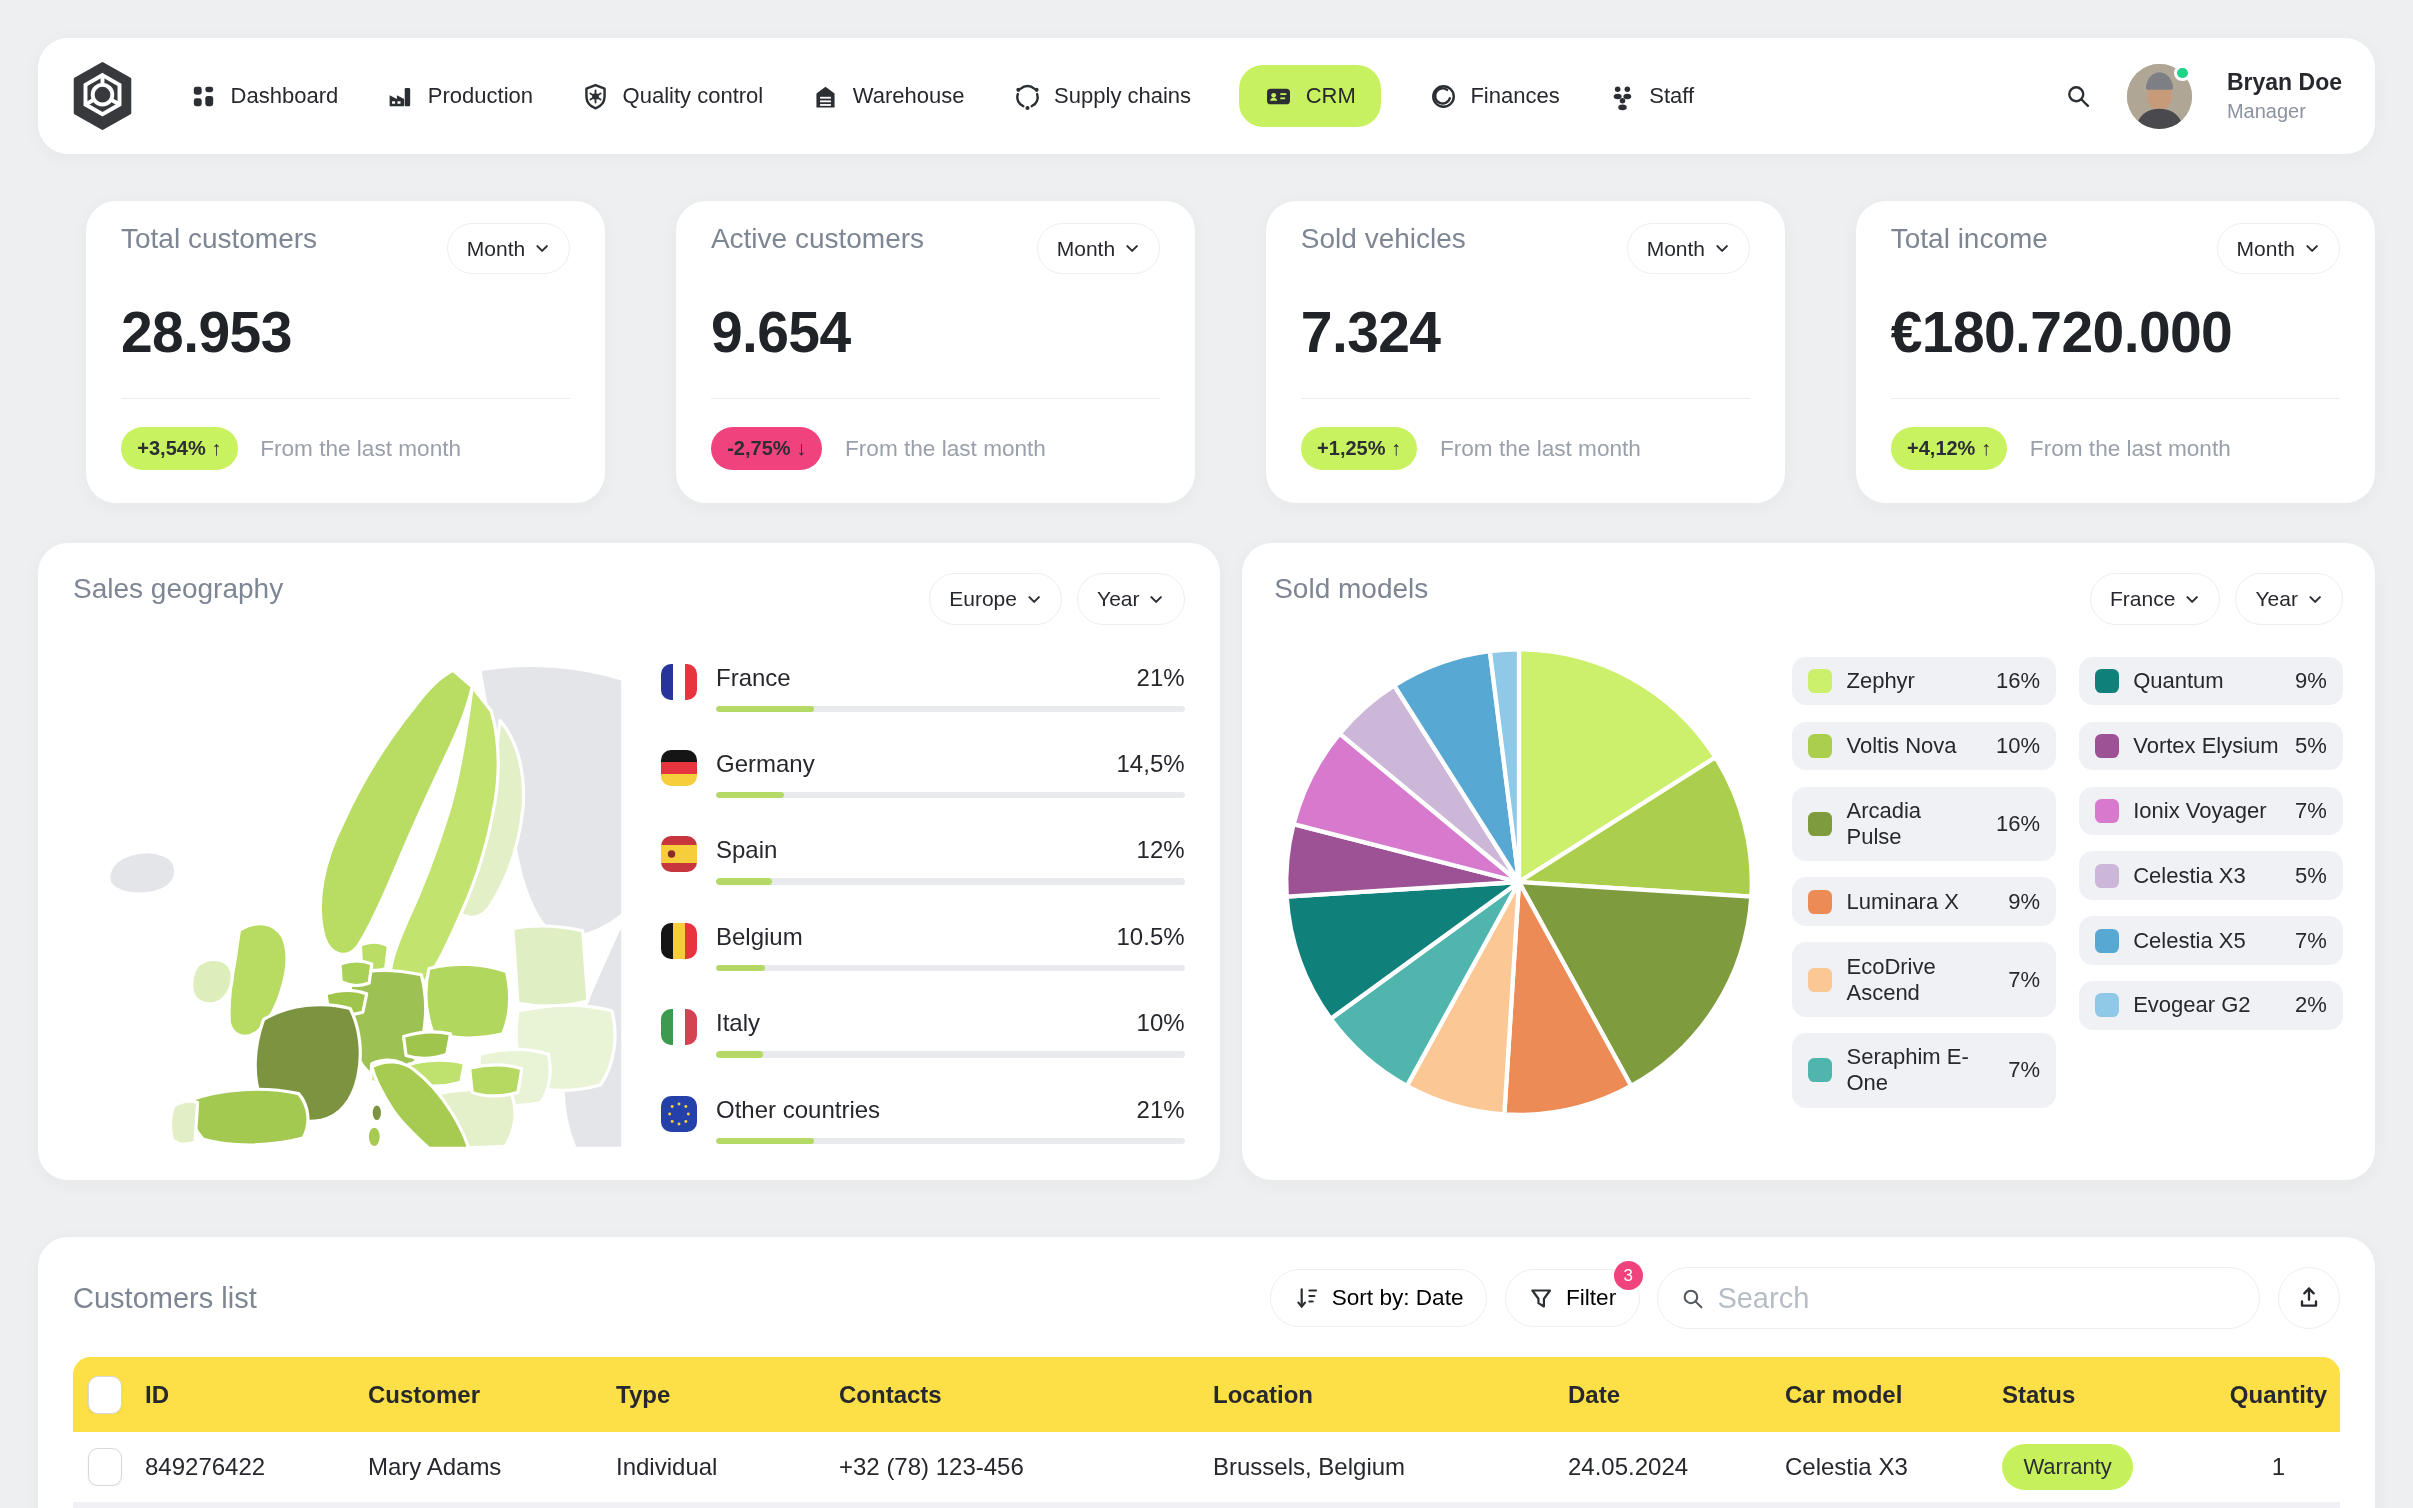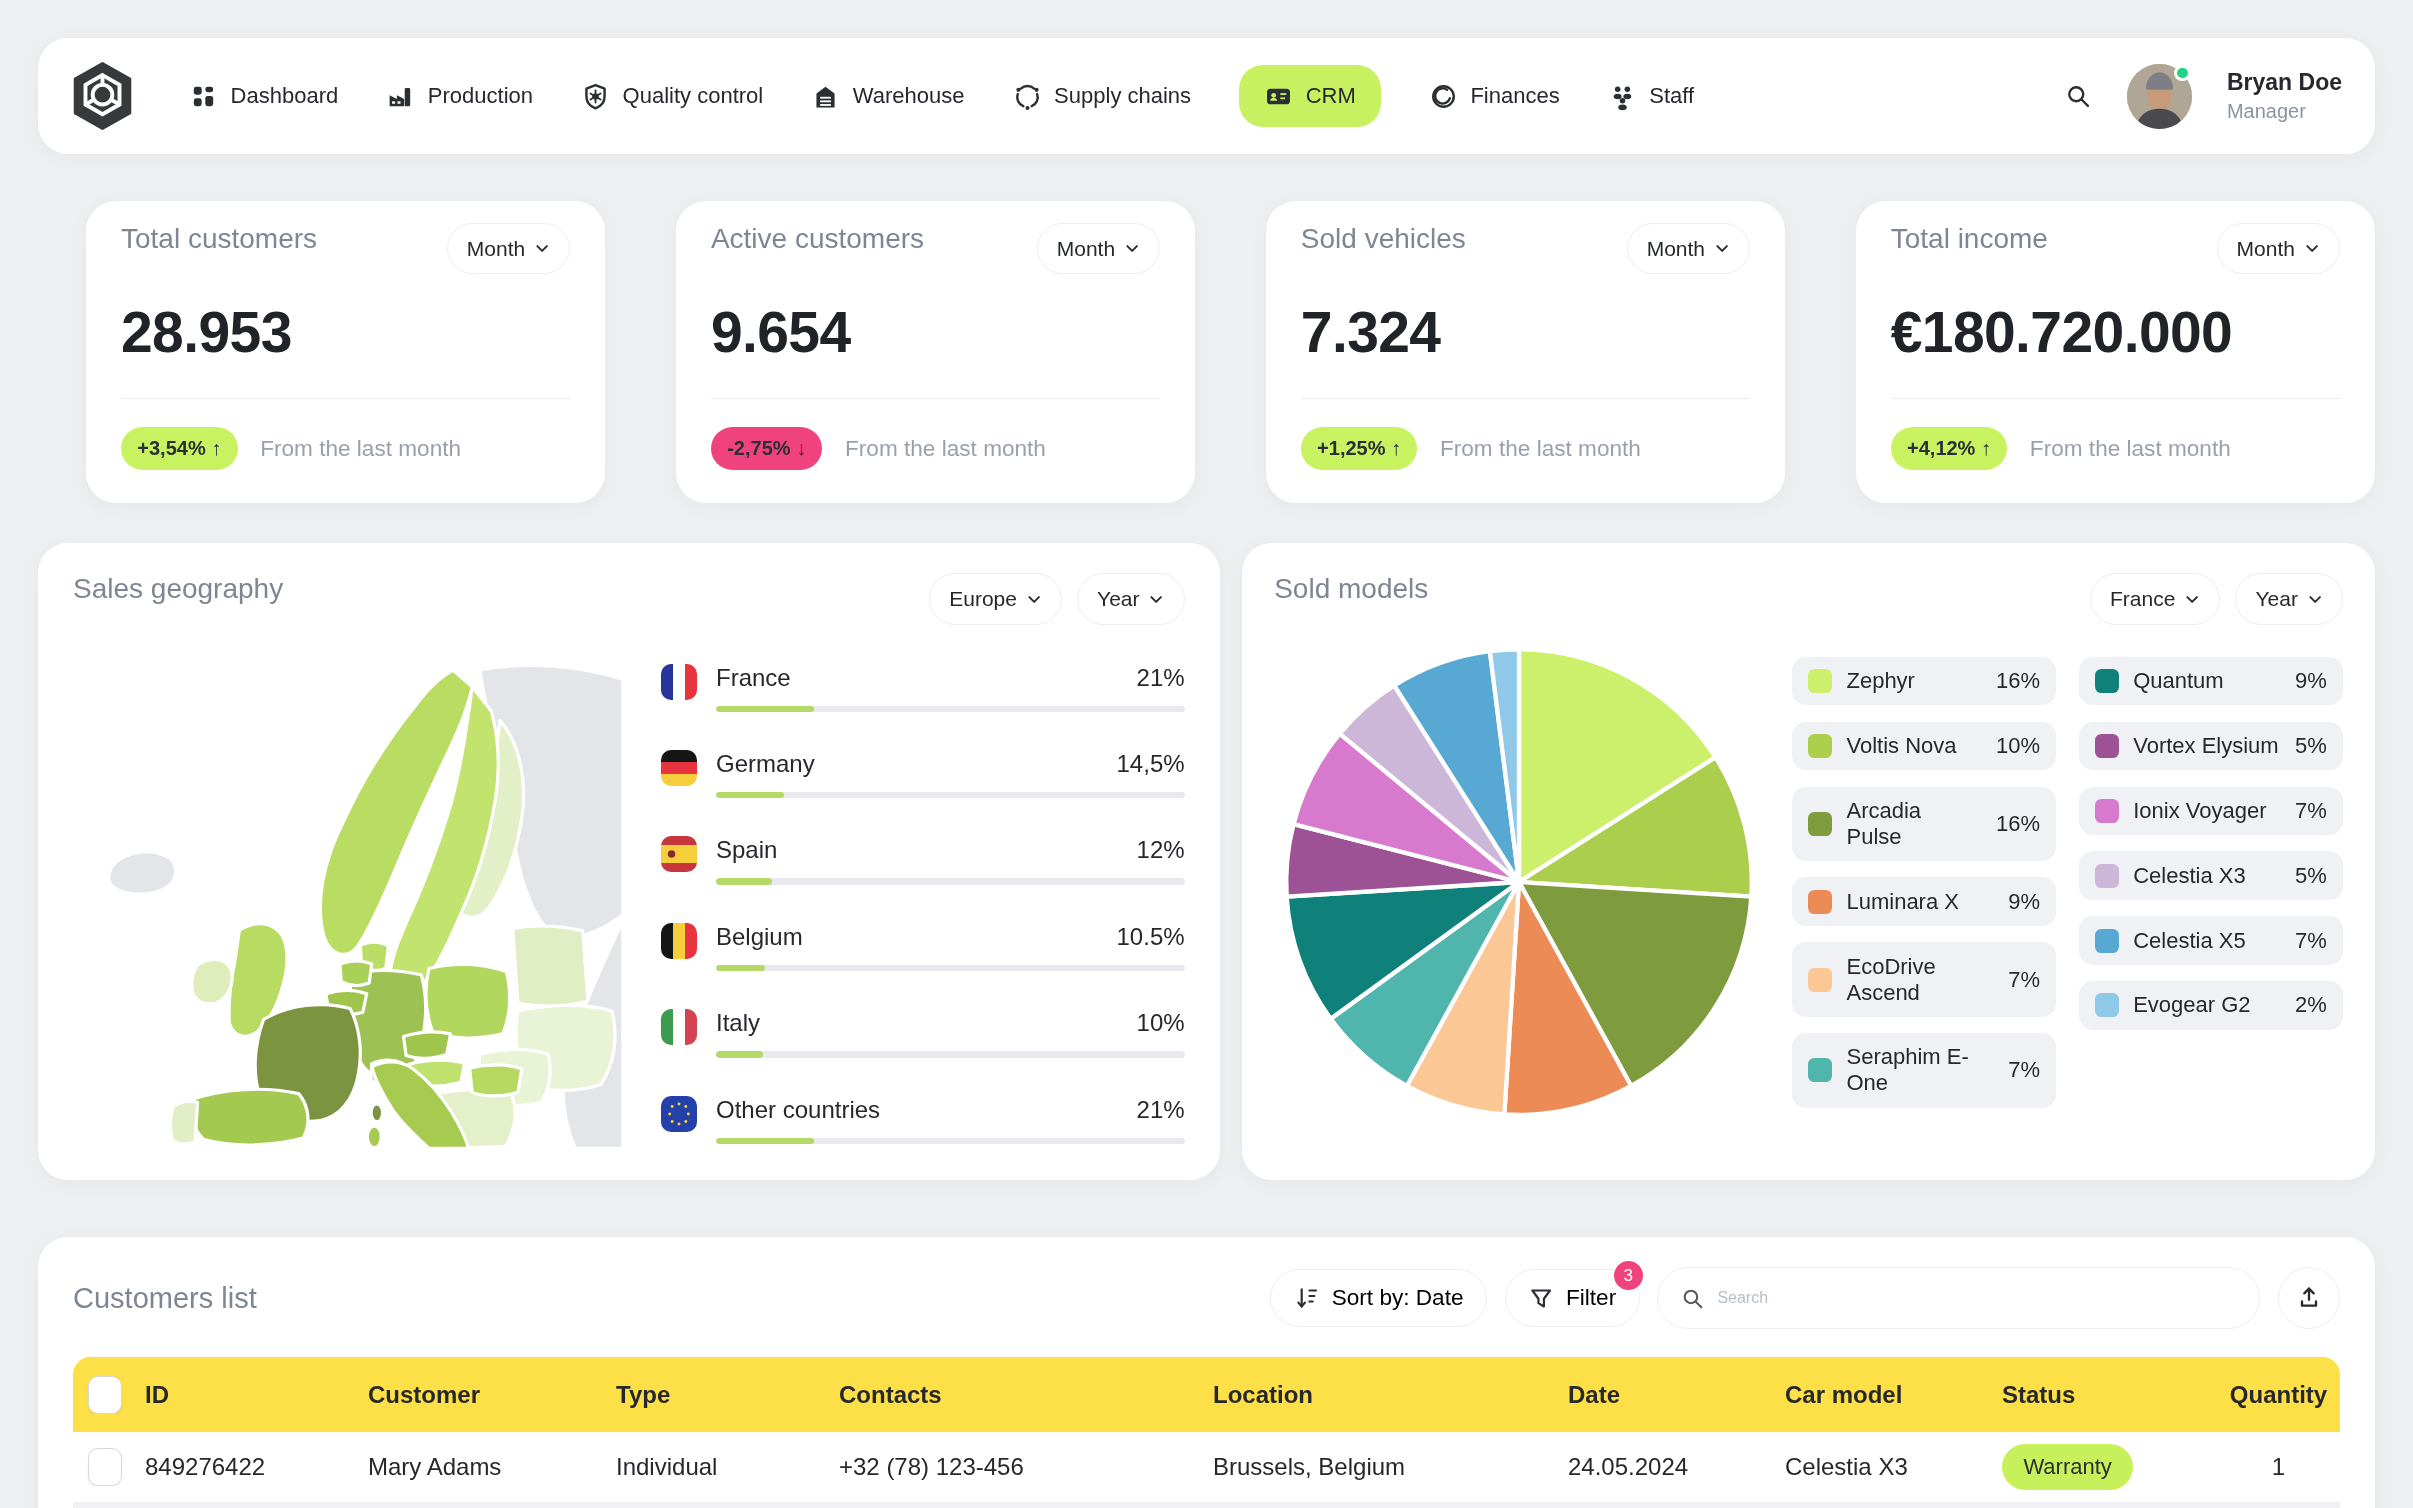--- a/index.html
+++ b/index.html
@@ -72,21 +72,21 @@
   .cust-title { font-size:29px; font-weight:500; color:#7e8694; }
   .cust-controls { margin-left:auto; display:flex; align-items:center; gap:17.6px; }
   .btn-pill { display:flex; align-items:center; gap:11.3px; border:1.3px solid #eceef1; background:#fff;
     border-radius:628px; padding:15px 22.6px; font-size:22.6px; cursor:pointer; position:relative; }
   .btn-pill svg { width:26.4px; height:26.4px; }
   .filter-badge { position:absolute; top:-8.8px; right:-3.8px; width:29px; height:29px; border-radius:50%;
     background:#f0437e; color:#fff; font-size:17px; display:flex; align-items:center; justify-content:center; }
   .search-box { display:flex; align-items:center; gap:12.6px; border:1.3px solid #eceef1; border-radius:628px;
     padding:0 21.4px; height:62px; width:603px; background:#fff; }
   .search-box svg { width:25px; height:25px; flex:0 0 auto; }
-  .search-box input { border:none; outline:none; font-size:16px; width:100%; color:#0f172a;
+  .search-box input { border:none; outline:none; font-size:29px; width:100%; color:#0f172a;
     font-family:inherit; background:transparent; }
   .search-box input::placeholder { color:#b7bdc7; }
   .export-btn { width:62px; height:62px; border-radius:50%; border:1.3px solid #eceef1; background:#fff;
     display:flex; align-items:center; justify-content:center; cursor:pointer; }
   .export-btn svg { width:28px; height:28px; }
 
   .tbl { margin-top:28px; }
   .tr { display:grid; grid-template-columns:72px 223px 248px 223px 374px 355px 217px 217px 220px 113px;
     align-items:center; }
   .tr.head { background:#fde047; border-radius:17.6px 17.6px 0 0; height:75px; font-weight:600; }

